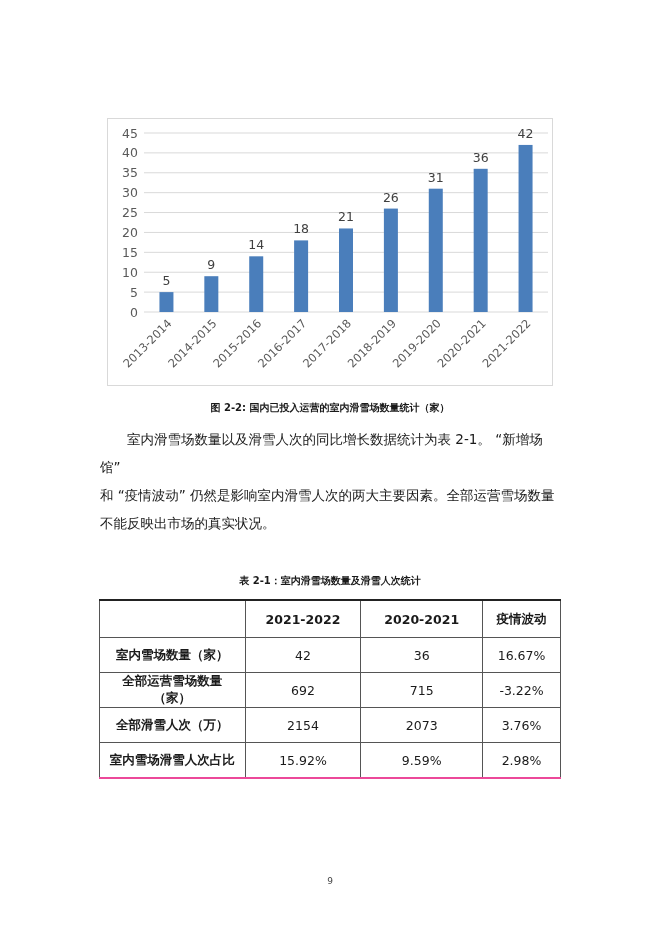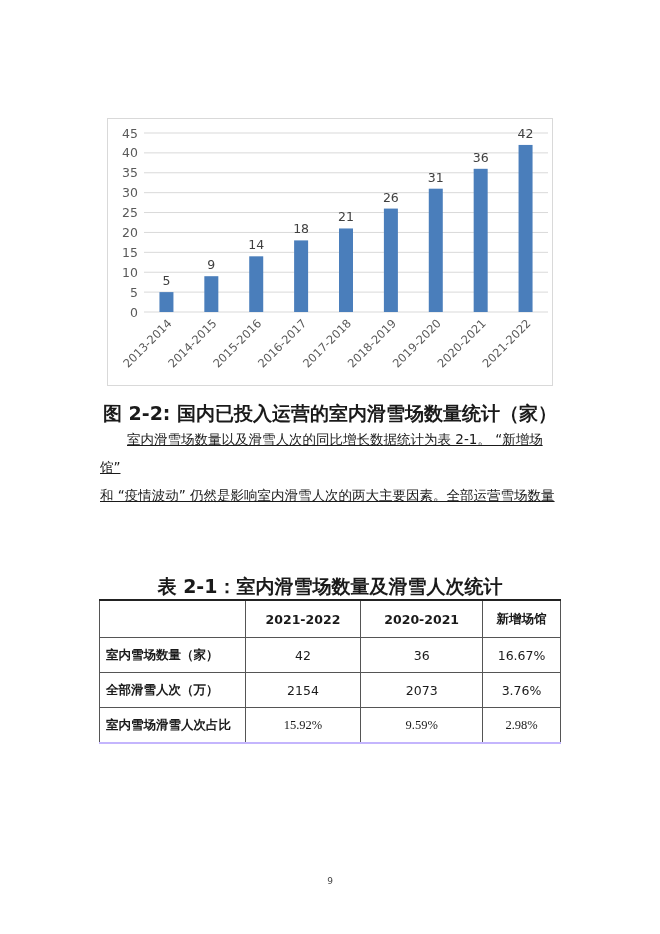--- a/index.html
+++ b/index.html
@@ -2,30 +2,30 @@
 <html><head>
 <meta charset="utf-8">
 <style>
   html, body { margin:0; padding:0; background:#ffffff; }
   body { width:660px; height:934px; position:relative; overflow:hidden;
          font-family:"DejaVu Sans", "Liberation Sans", sans-serif; color:#1a1a1a; }
   .chart-box { position:absolute; left:107px; top:118px; width:446px; height:268px;
                border:1px solid #d9d9d9; box-sizing:border-box; background:#fff; }
   .chart-svg { position:absolute; left:0; top:0; }
   .caption { position:absolute; left:0; width:660px; text-align:center; font-weight:bold;
-             font-size:19px; }
+             font-size:10px; }
   .para { position:absolute; left:100px; width:462px; font-size:13.5px; line-height:28px; }
   .para p { margin:0; }
   .indent { text-indent:27px; }
   table.data { position:absolute; left:99px; top:599px; width:462px; border-collapse:collapse;
                font-size:12.5px; }
   table.data td, table.data th { border:1px solid #555; height:34px; text-align:center; padding:0 6px; }
   table.data tr:first-child th { border-top:2px solid #222; font-weight:bold; height:36px; }
-  table.data tr:last-child td { border-bottom:2px solid #c4b5fd;font-family:Liberation Serif, serif; }
-  table.data td.rowhead { text-align:left; font-weight:bold; }
+  table.data tr:last-child td { border-bottom:2px solid #ec4899; }
+  table.data td.rowhead { text-align:center; font-weight:bold; }
   table.data th:first-child, table.data td:first-child { border-left:1px solid #555; }
   .pagenum { position:absolute; top:876px; left:0; width:660px; text-align:center; font-size:9px; color:#444; }
 </style>
 </head>
 <body>
 
 <div class="chart-box">
   <svg class="chart-svg" id="chart-svg" width="446" height="268">
       <line x1="36" x2="440" y1="193" y2="193" stroke="#d9d9d9" stroke-width="1"></line>
       <text x="30" y="197.5" text-anchor="end" font-size="12.5" fill="#595959" font-family="DejaVu Sans, sans-serif">0</text>
@@ -72,46 +72,53 @@
       <text x="372.66666666666663" y="42.80000000000001" text-anchor="middle" font-size="12.5" fill="#404040" font-family="DejaVu Sans, sans-serif">36</text>
       <text x="378.66666666666663" y="205" text-anchor="end" font-size="11.5" fill="#595959" transform="rotate(-45 378.66666666666663 205)" font-family="DejaVu Sans, sans-serif">2020-2021</text>
       <rect x="410.55555555555554" y="25.933333333333337" width="14" height="167.06666666666666" fill="#4a7ebb"></rect>
       <text x="417.55555555555554" y="18.933333333333337" text-anchor="middle" font-size="12.5" fill="#404040" font-family="DejaVu Sans, sans-serif">42</text>
       <text x="423.55555555555554" y="205" text-anchor="end" font-size="11.5" fill="#595959" transform="rotate(-45 423.55555555555554 205)" font-family="DejaVu Sans, sans-serif">2021-2022</text>
     </svg>
 </div>
 
 <div class="caption" style="top:401px;">图  2-2: 国内已投入运营的室内滑雪场数量统计（家）</div>
 
-<div class="para" style="top:425px;text-decoration:underline;">
+<div class="para" style="top:425px;">
   <p class="indent">室内滑雪场数量以及滑雪人次的同比增长数据统计为表 2-1。 “新增场馆”</p>
   <p>和 “疫情波动” 仍然是影响室内滑雪人次的两大主要因素。全部运营雪场数量</p>
+  <p>不能反映出市场的真实状况。</p>
 </div>
 
 <div class="caption" style="top:574px;text-align:center;">表 2-1：室内滑雪场数量及滑雪人次统计</div>
 
 <table class="data">
   <colgroup>
     <col style="width:146px">
       <col style="width:116px">
       <col style="width:122px">
       <col style="width:78px">
   </colgroup>
   <tbody>
       <tr>
     <th></th>
     <th>2021-2022</th>
     <th>2020-2021</th>
-    <th>新增场馆</th>
+    <th>疫情波动</th>
   </tr>
   <tr>
     <td class="rowhead">室内雪场数量（家）</td>
     <td>42</td>
     <td>36</td>
     <td>16.67%</td>
+  </tr>
+  <tr>
+    <td class="rowhead">全部运营雪场数量（家）</td>
+    <td>692</td>
+    <td>715</td>
+    <td>-3.22%</td>
   </tr>
   <tr>
     <td class="rowhead">全部滑雪人次（万）</td>
     <td>2154</td>
     <td>2073</td>
     <td>3.76%</td>
   </tr>
   <tr>
     <td class="rowhead">室内雪场滑雪人次占比</td>
     <td>15.92%</td>

